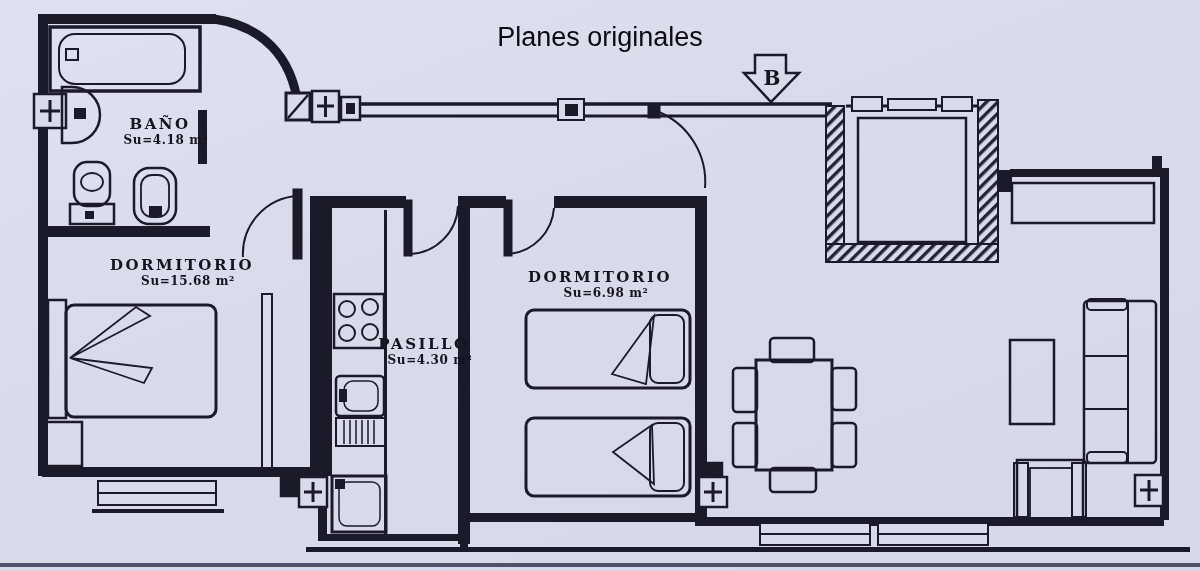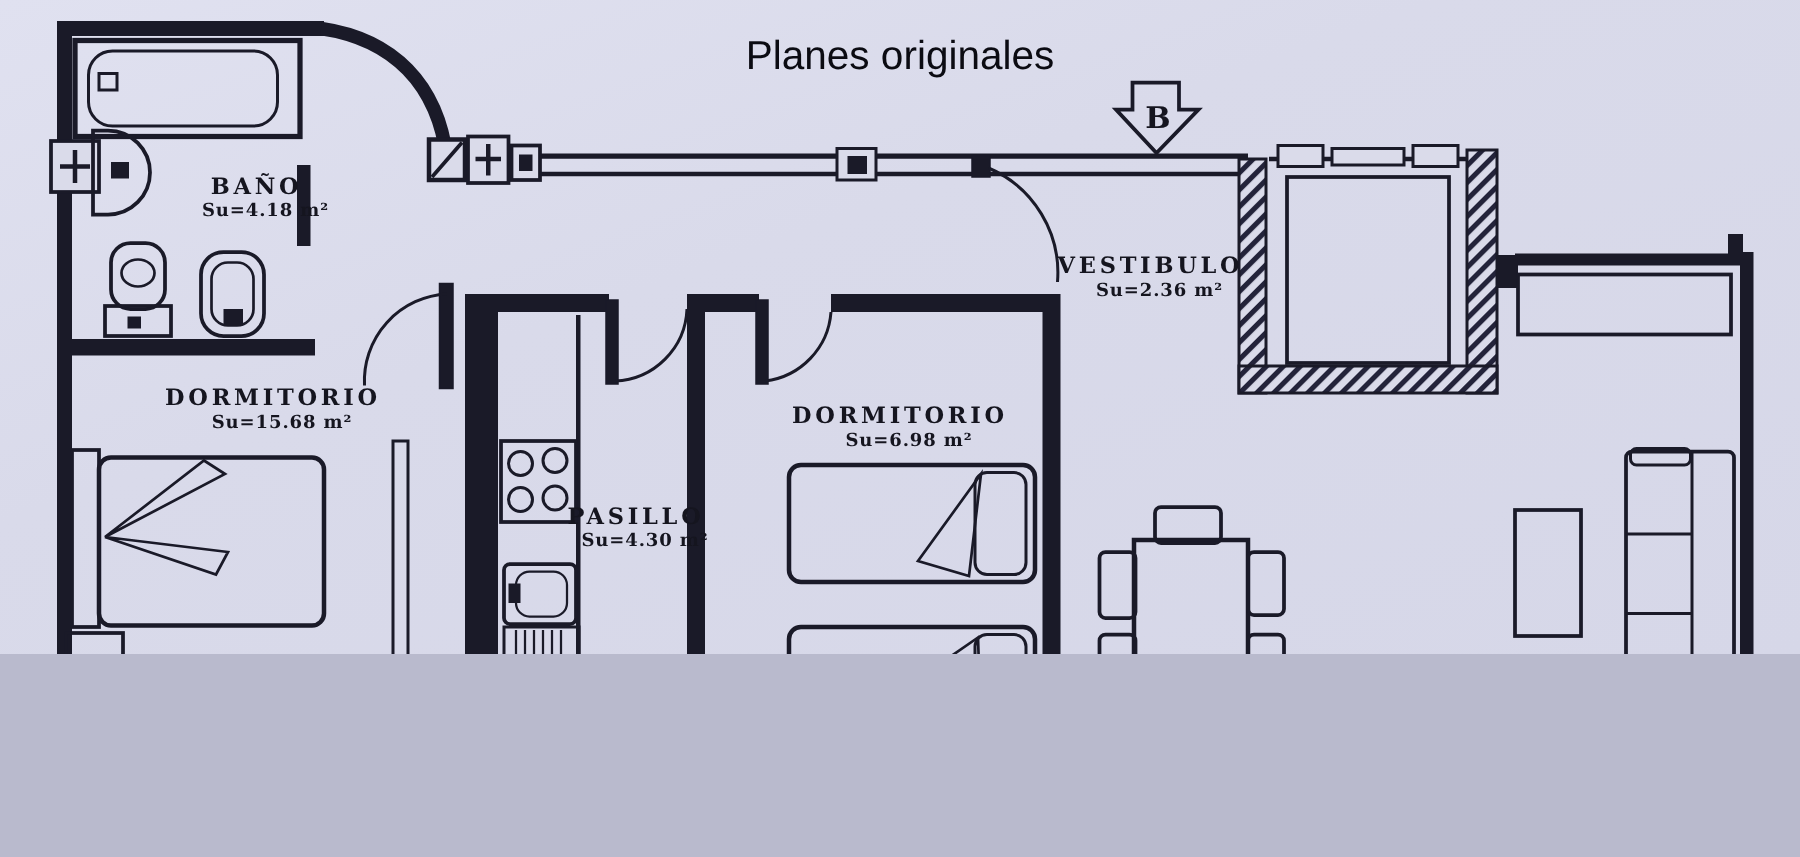--- a/index.html
+++ b/index.html
@@ -1,17 +1,17 @@
 <!DOCTYPE html>
 <html><head>
 <meta charset="utf-8">
 <style>
   html,body{margin:0;padding:0;background:#b9bacd;}
   .plan{
-    position:relative;width:1200px;height:436px;overflow:hidden;
+    position:relative;width:1200px;height:571px;overflow:hidden;
     background:linear-gradient(160deg,#e0e1f0 0%,#d9daea 40%,#d6d7e8 100%);
     font-family:"DejaVu Serif",serif;color:#14141f;
   }
   svg{position:absolute;left:0;top:0;}
   .page-title{
     position:absolute;left:600px;top:22px;transform:translateX(-50%);
     font-family:"Liberation Sans",sans-serif;font-size:27px;color:#0b0b12;
     white-space:nowrap;
   }
   .marker-b{
@@ -276,30 +276,26 @@
   </g>
 
   <g>
     <path d="M755,55 H786 V73 H799 L771,102 L744,73 H755 Z" fill="none" stroke="#1a1a28" stroke-width="2.5"></path>
   </g>
 </svg>
 
 <div class="page-title">Planes originales</div>
 <div class="marker-b">B</div>
 
-<div class="room-label" style="left:171px;top:116px">
+<div class="room-label" style="left:160px;top:116px">
   <div class="room-name">BAÑO</div>
   <div class="room-area">Su=4.18 m²</div>
 </div>
 
 
-<div class="room-label" style="left:767px;top:169px">
-  <div class="room-name">VESTIBULO</div>
-  <div class="room-area">Su=2.36 m²</div>
-</div>
 
 <div class="room-label" style="left:182px;top:257px">
   <div class="room-name">DORMITORIO</div>
   <div class="room-area">Su=15.68 m²</div>
 </div>
 
 <div class="room-label" style="left:600px;top:269px">
   <div class="room-name">DORMITORIO</div>
   <div class="room-area">Su=6.98 m²</div>
 </div>

